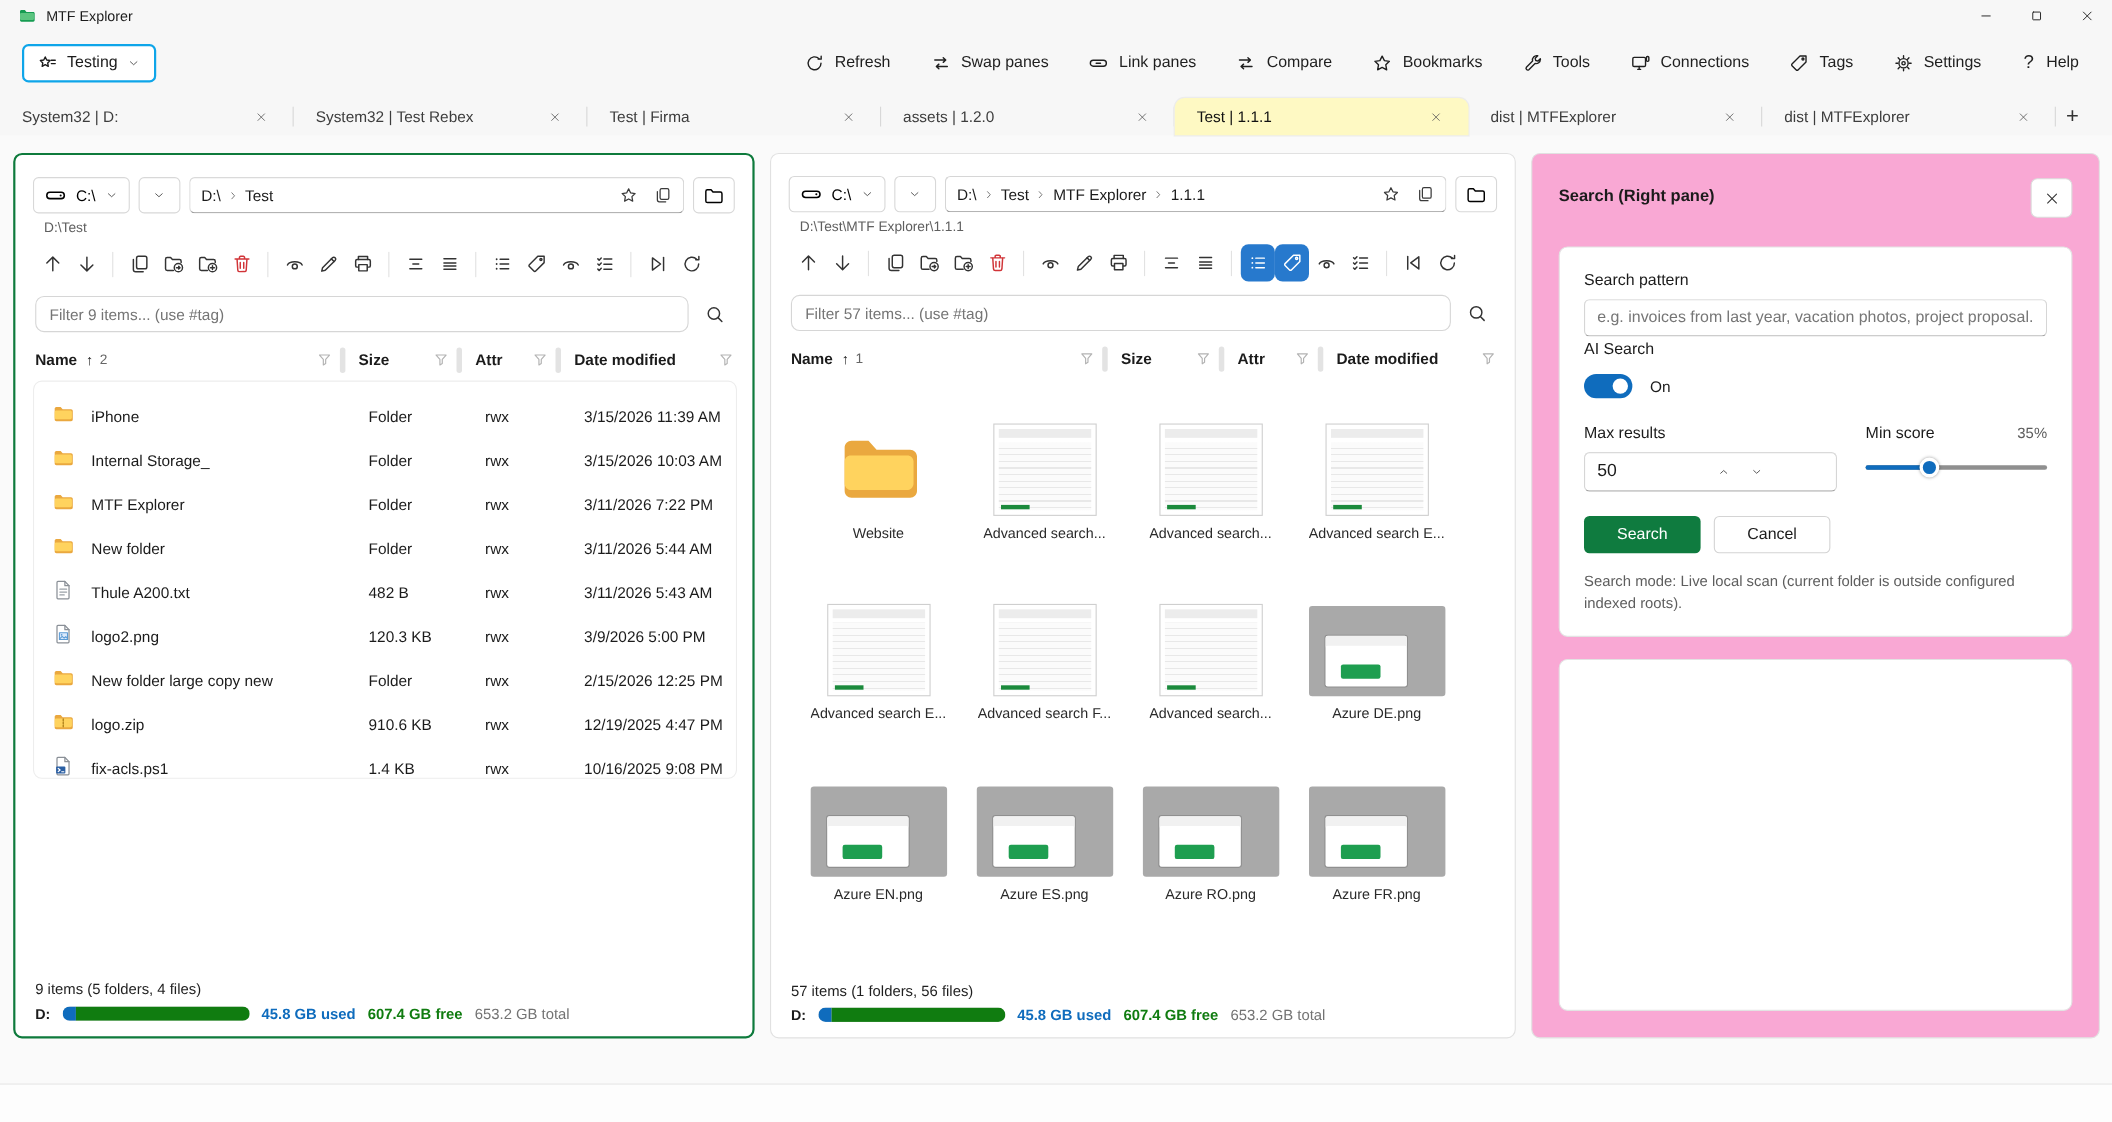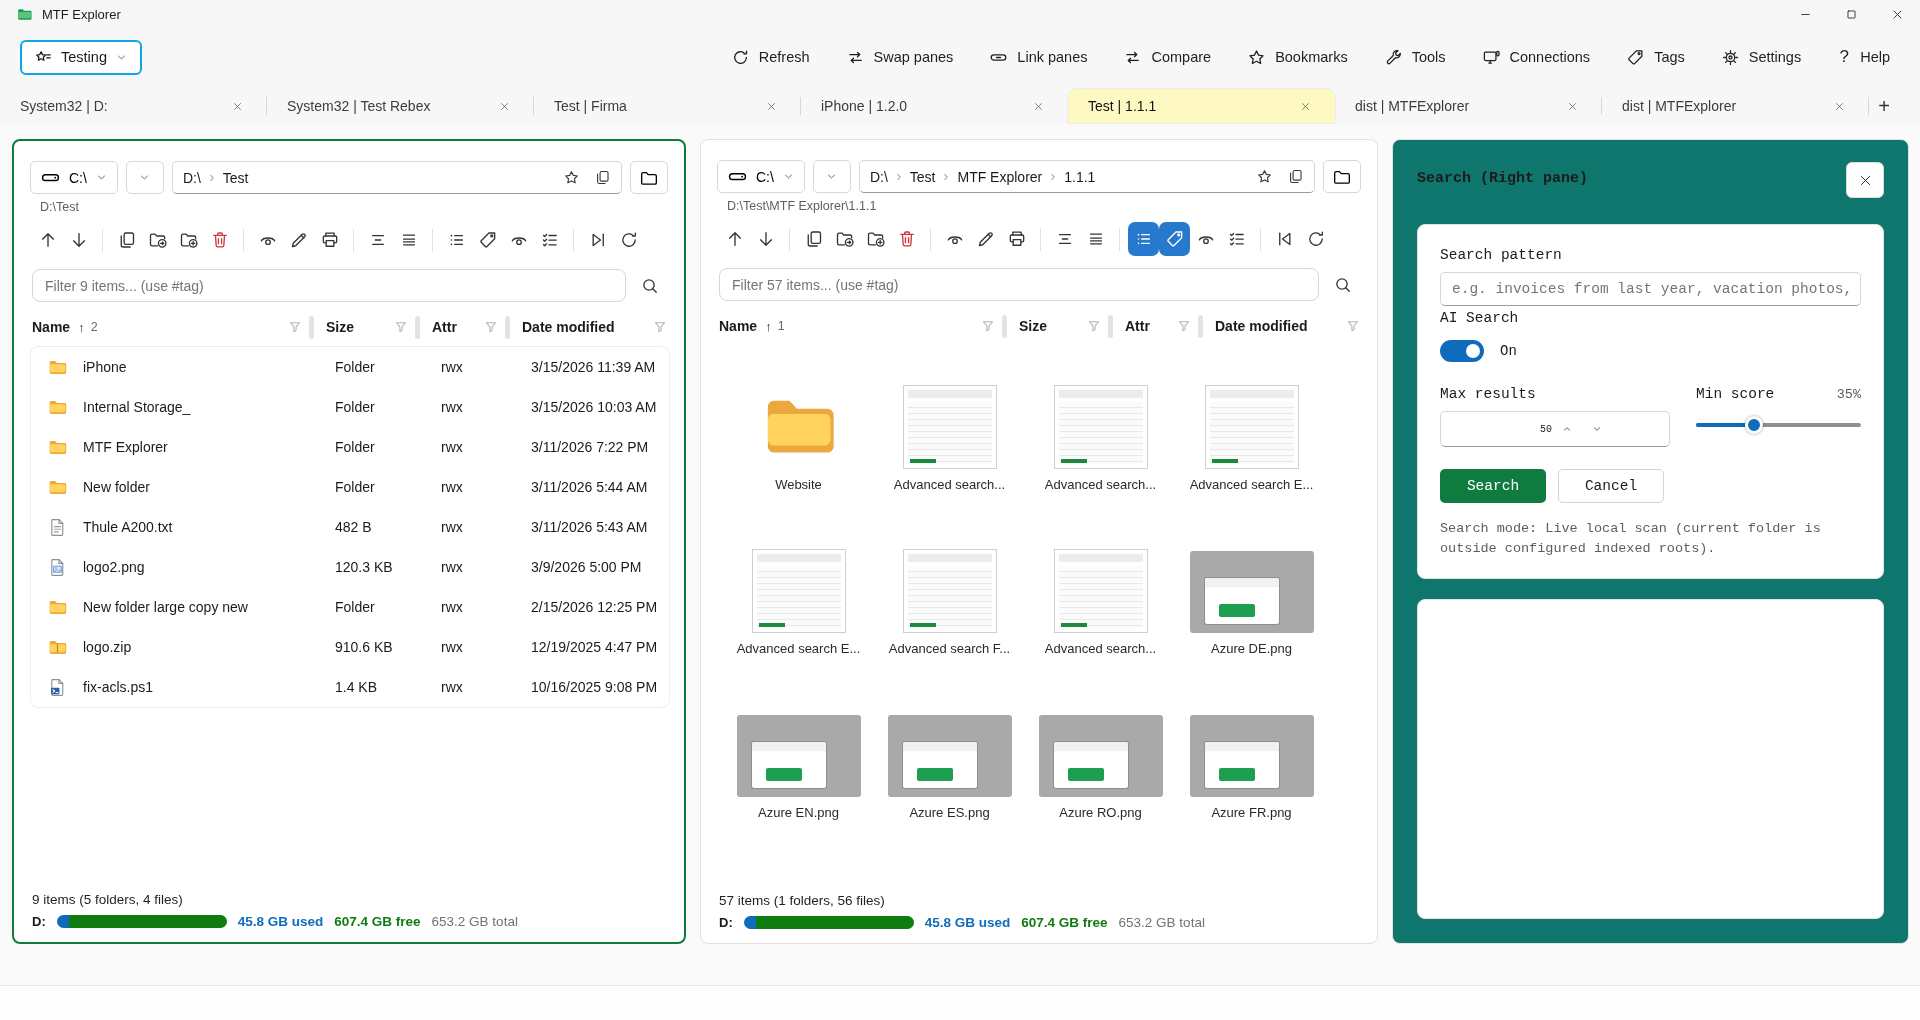--- a/index.html
+++ b/index.html
@@ -75,21 +75,21 @@
   .sort-dir { font-weight:400; margin-left:8px; font-size:13px; }
   .sort-ord { font-weight:400; margin-left:6px; font-size:12.5px; color:#666; }
   .funnel { width:16px; height:16px; color:#b3b3b3; cursor:pointer; }
   .hnd { width:5px; height:23px; background:#e3e3e3; border-radius:3px; margin:0 12px 0 6px; cursor:col-resize; }
   .c-size { width:106px; display:flex; align-items:center; }
   .c-attr { width:90px; display:flex; align-items:center; }
   .c-date { width:146px; display:flex; align-items:center; overflow:hidden; }
   .c-size .funnel,.c-attr .funnel,.c-date .funnel { margin-left:auto; }
 
   .rows { margin:2px 14px 0 16px; border:1px solid #ededed; border-radius:8px; overflow:hidden; }
-  .frow { display:flex; align-items:center; height:40px; cursor:default; }
+  .frow { display:flex; align-items:flex-end; height:40px; cursor:default; }
   .f-ic { width:52px; display:grid; place-items:center; }
   .f-ic svg { width:21px; height:21px; }
   .f-name { flex:1; font-size:14px; color:#1b1b1b; }
   .f-size { width:106px; font-size:14px; color:#1b1b1b; }
   .f-attr { width:90px; font-size:14px; color:#1b1b1b; }
   .f-date { width:138px; font-size:14px; color:#1b1b1b; white-space:nowrap; overflow:hidden; }
 
   
   .grid { margin:14px 6px 0 22px; height:492px; overflow:hidden; display:grid; grid-template-columns:repeat(4,151px); grid-auto-rows:164px; }
   .gcell { display:flex; flex-direction:column; align-items:center; cursor:default; border-radius:6px; padding-top:6px; }
@@ -110,39 +110,39 @@
   .drow { display:flex; align-items:center; gap:11px; font-size:13.5px; }
   .dlabel { font-weight:700; font-size:13px; }
   .bar { width:170px; height:13px; border-radius:7px; background:#e4e4e4; overflow:hidden; display:flex; }
   .bar .u { width:7%; background:#0f6cbd; }
   .bar .f { width:93%; background:#107c10; }
   .t-used { color:#0f6cbd; font-weight:700; }
   .t-free { color:#107c10; font-weight:700; }
   .t-total { color:#737373; }
 
   
-  .spanel { flex:1; background:#0f766e; border:1px solid #e1e1e1; border-radius:8px; height:805px; display:flex; flex-direction:column; padding:22px 24px 24px 24px;font-family:Liberation Mono, monospace; }
+  .spanel { flex:1; background:#f9a8d4; border:1px solid #e1e1e1; border-radius:8px; height:805px; display:flex; flex-direction:column; padding:22px 24px 24px 24px; }
   .sp-head { display:flex; align-items:flex-start; }
   .sp-title { font-size:15px; font-weight:700; color:#1b1b1b; padding-top:8px; }
   .sp-close { margin-left:auto; width:38px; height:36px; border:1px solid #dcdcdc; border-radius:6px; background:#fff; display:grid; place-items:center; color:#333; cursor:pointer; }
   .sp-close svg { width:15px; height:15px; }
   .card { border:1px solid #e3e3e3; border-radius:8px; background:#fff; }
   .card1 { margin-top:26px; padding:22px 22px 20px 22px; }
   .card2 { margin-top:20px; flex:1; }
   .flabel { font-size:14.5px; color:#1b1b1b; }
   .pattern-input { margin-top:9px; width:100%; height:34px; border:1px solid #d6d6d6; border-bottom-color:#9b9b9b; border-radius:5px; padding:0 11px; font-size:14.5px; font-family:inherit; color:#1b1b1b; outline:none; }
   .pattern-input::placeholder { color:#767676; }
   .ai-label { margin-top:4px; }
   .toggle-row { margin-top:14px; display:flex; align-items:center; gap:16px; }
   .toggle { width:44px; height:22px; border-radius:11px; background:#0f6cbd; position:relative; cursor:pointer; }
   .toggle .knob2 { position:absolute; right:4px; top:4px; width:14px; height:14px; border-radius:50%; background:#fff; }
   .mid-row { margin-top:24px; display:flex; gap:26px; }
   .mr-left { width:230px; }
   .numfield { margin-top:9px; height:36px; border:1px solid #d6d6d6; border-bottom-color:#9b9b9b; border-radius:5px; display:flex; align-items:center; padding:0 6px 0 11px; }
-  .numfield input { border:0; outline:none; width:100px; font-size:10px; font-family:inherit; color:#1b1b1b;text-align:right; }
+  .numfield input { border:0; outline:none; width:100px; font-size:16px; font-family:inherit; color:#1b1b1b; }
   .stp { width:30px; height:26px; border:0; background:transparent; border-radius:4px; display:grid; place-items:center; color:#444; cursor:pointer; }
   .stp svg { width:12px; height:12px; }
   .stp.up svg { transform:rotate(180deg); }
   .mr-right { flex:1; }
   .ms-head { display:flex; align-items:baseline; }
   .ms-val { margin-left:auto; font-size:13.5px; color:#5c5c5c; }
   .slider { position:relative; height:20px; margin-top:13px; cursor:pointer; }
   .slider .track { position:absolute; left:0; right:0; top:8px; height:4px; border-radius:2px; background:#8f8f8f; }
   .slider .fill { position:absolute; left:0; width:35%; top:8px; height:4px; border-radius:2px; background:#0f6cbd; }
   .slider .knob { position:absolute; left:calc(35% - 9px); top:1px; width:18px; height:18px; border-radius:50%; background:#0f6cbd; border:3px solid #fff; box-shadow:0 0 3px rgba(0,0,0,.4); }
@@ -428,21 +428,21 @@
         <use href="#i-close"></use>
       </svg>
     </div>
   <div class="tab">
       <span class="tab-label">Test | Firma</span>
       <svg class="tab-x">
         <use href="#i-close"></use>
       </svg>
     </div>
   <div class="tab">
-      <span class="tab-label">iPhone | 1.2.0</span>
+      <span class="tab-label">assets | 1.2.0</span>
       <svg class="tab-x">
         <use href="#i-close"></use>
       </svg>
     </div>
   <div class="tab active">
       <span class="tab-label">Test | 1.1.1</span>
       <svg class="tab-x">
         <use href="#i-close"></use>
       </svg>
     </div>

